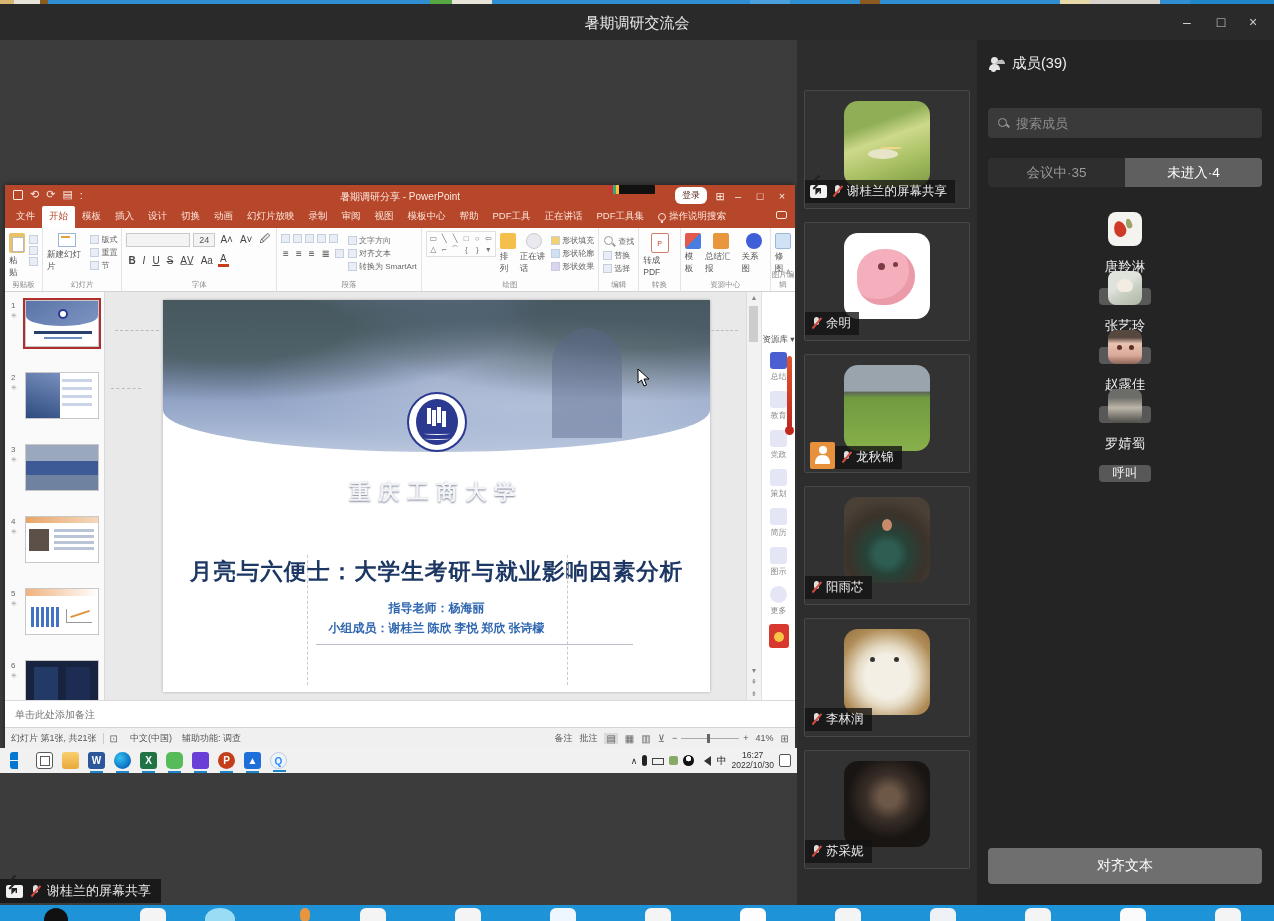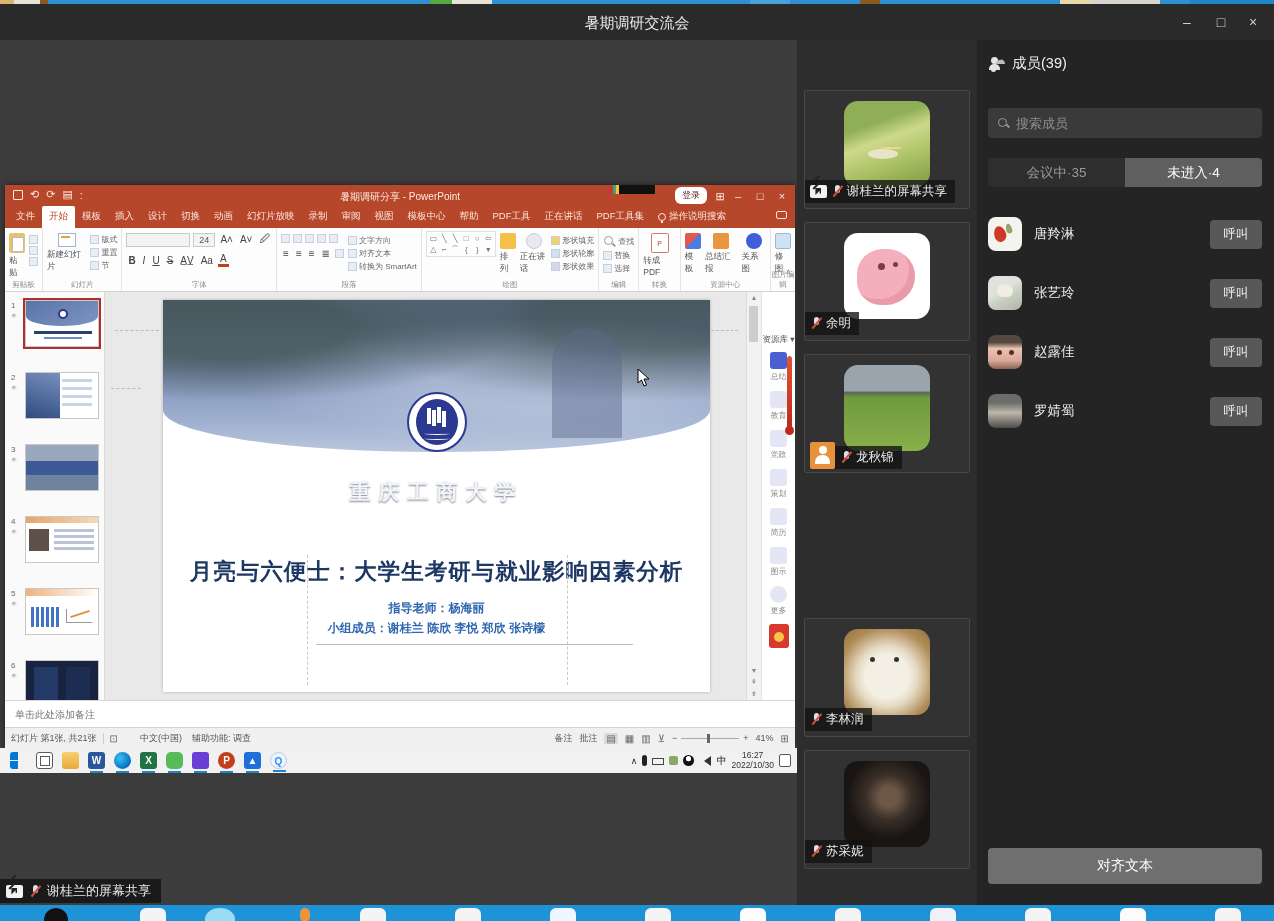--- a/index.html
+++ b/index.html
@@ -99,21 +99,21 @@
  linear-gradient(180deg,#67799c 0%,#7d90b8 45%,#9fb0cf 80%,#b9c6dd 100%);}
 #simg .arch{position:absolute;right:88px;top:28px;width:70px;height:110px;background:rgba(90,105,140,.45);border-radius:35px 35px 0 0;}
 #slogo{position:absolute;left:50%;top:92px;transform:translateX(-50%);width:60px;height:60px;background:#fff;border-radius:50%;border:2px solid #2b3990;display:flex;align-items:center;justify-content:center;z-index:3;}
 #slogo .inner{width:42px;height:46px;background:#2b3990;border-radius:50%;position:relative;}
 #slogo .bars{position:absolute;left:11px;top:9px;width:4px;height:16px;background:#fff;box-shadow:5px 2px 0 #fff,10px -1px 0 #fff,15px 3px 0 #fff;}
 #slogo .wave{position:absolute;left:8px;bottom:10px;width:26px;height:3px;border-bottom:1.5px solid #fff;border-radius:50%;}
 #slogo .wave2{position:absolute;left:8px;bottom:5px;width:26px;height:3px;border-bottom:1.5px solid #fff;border-radius:50%;}
 #suniv{position:absolute;left:0;right:0;top:178px;text-align:center;color:#f2f4f8;font-family:"Liberation Serif",serif;font-size:21px;font-weight:bold;letter-spacing:8px;text-shadow:0 1px 2px rgba(30,40,70,.6);z-index:3;}
 #stitle{position:absolute;left:0;right:0;top:256px;text-align:center;color:#1c3764;font-size:22.5px;font-weight:bold;letter-spacing:1px;}
 #sadvisor{position:absolute;left:0;right:0;top:300px;text-align:center;color:#2f66b0;font-size:12px;font-weight:bold;}
-#steam{position:absolute;left:0;right:0;top:320px;text-align:center;color:#2f66b0;font-size:12px;font-weight:bold;}
+#steam{position:absolute;left:0;right:0;top:320px;text-align:center;color:#2f66b0;font-size:12px;font-weight:bold;font-family:Liberation Serif, serif;}
 #sline{position:absolute;left:28%;top:344px;width:58%;height:1px;background:#b9bec6;}
 .vguide{position:absolute;top:255px;height:130px;width:0;border-left:1px dashed #c9c9c9;}
 #cursor{position:absolute;left:532px;top:76px;z-index:5;}
 .hguide{position:absolute;height:0;border-top:1px dashed #bbb;}
 
 #vscroll{position:absolute;right:34px;top:0;width:15px;height:100%;background:#f2f2f2;border-left:1px solid #ddd;}
 #vscroll .thumb{position:absolute;left:2px;top:14px;width:9px;height:36px;background:#cdcdcd;border:none;margin:0;}
 #vscroll .ar{position:absolute;left:0;width:100%;text-align:center;font-size:7px;color:#888;}
 #respanel{position:absolute;right:0;top:0;width:34px;height:100%;background:#fff;border-left:1px solid #e2e2e2;text-align:center;}
 #respanel .hd{font-size:8.5px;color:#555;padding:6px 0;margin-top:36px;}
@@ -191,21 +191,21 @@
 #mem-header{position:absolute;left:12px;top:14px;display:flex;align-items:center;gap:6px;font-size:14.5px;color:#efefef;}
 #speak-tip{position:absolute;right:0;top:35px;width:186px;height:38px;background:#3d3d3d;border-radius:3px 0 0 3px;display:flex;align-items:center;gap:8px;padding-left:12px;font-size:13.5px;color:#f0f0f0;box-shadow:0 2px 6px rgba(0,0,0,.4);}
 #speak-tip .div{width:1px;height:18px;background:#6a6a6a;}
 #mem-search{position:absolute;left:11px;top:68px;width:274px;height:30px;background:#3a3a3a;border-radius:4px;display:flex;align-items:center;gap:6px;padding:0 9px;}
 #mem-search input{background:transparent;border:none;outline:none;color:#ddd;font-size:13px;width:220px;font-family:inherit;}
 #mem-search input::placeholder{color:#8f8f8f;}
 #mem-tabs{position:absolute;left:11px;top:118px;width:274px;height:29px;display:flex;border-radius:4px;overflow:hidden;}
 .mtab{flex:1;display:flex;align-items:center;justify-content:center;font-size:13.5px;}
 .mtab.off{background:#2e2e2e;color:#9a9a9a;}
 .mtab.on{background:#5f5f5f;color:#fff;}
-.mrow{position:absolute;left:11px;width:274px;height:44px;display:flex;align-items:center;gap:12px;}
+.mrow{position:absolute;left:11px;width:274px;height:44px;display:flex;align-items:center;gap:12px;flex-direction:column;}
 .mava{width:34px;height:34px;border-radius:8px;flex:none;}
 .mname{font-size:13.5px;color:#ededed;flex:1;}
 .callbtn{width:52px;height:29px;background:#585858;border-radius:4px;color:#f2f2f2;font-size:12.5px;display:flex;align-items:center;justify-content:center;}
 .ma1{background:#f4f3ef;}
 .ma1::after{content:"";display:block;width:12px;height:16px;margin:9px 0 0 6px;border-radius:50% 50% 50% 50%/60% 60% 40% 40%;background:#cf3a28;transform:rotate(-15deg);box-shadow:10px -3px 0 -3px #9aa36a;}
 .ma2{background:linear-gradient(150deg,#dfe3dc 0 40%,#c9cfc4 60%,#aeb6a6 100%);}
 .ma2::after{content:"";display:block;width:16px;height:13px;margin:8px 0 0 9px;border-radius:50% 50% 40% 40%;background:#f2ece2;}
 .ma3{background:linear-gradient(180deg,#57483f 0 22%,#e8c4b4 40%,#d9a898 75%,#8c6458 100%);}
 .ma3::after{content:"";display:block;width:5px;height:5px;margin:15px 0 0 9px;border-radius:50%;background:#5f2d26;box-shadow:12px 0 0 #5f2d26;}
 .ma4{background:linear-gradient(180deg,#6c6c68 0 25%,#bdb6aa 55%,#4c4c48 100%);}
@@ -547,21 +547,21 @@
     </div>
 
     <div id="notesbar">
       <span>单击此处添加备注</span>
     </div>
 
     <div id="statusbar">
       <span>幻灯片 第1张, 共21张</span>
       <span class="sep"></span>
       <span class="viewic">⊡</span>
-      <span style="margin-left:22px;">中文(中国)</span>
+      <span style="margin-left:12px;">中文(中国)</span>
       <span style="margin-left:10px;">辅助功能: 调查</span>
       <span class="right">
         <span>备注</span>
         <span>批注</span>
         <span class="viewic on">▤</span>
         <span class="viewic">▦</span>
         <span class="viewic">▥</span>
         <span class="viewic">⊻</span>
         <span id="zoomslider">
           <span>−</span>
@@ -635,20 +635,27 @@
   </div>
   <div class="tile" style="top:314px;">
     <span class="avatar av3"></span>
     <span class="tile3-badges">
       <span class="handbadge"></span>
       <span class="nm" style="position:static;">
           <span class="micoff"></span>
           <span>龙秋锦</span>
         </span>
     </span>
+  </div>
+  <div class="tile" style="top:446px;">
+    <span class="avatar av4"></span>
+    <span class="nm">
+        <span class="micoff"></span>
+        <span>阳雨芯</span>
+      </span>
   </div>
   <div class="tile" style="top:578px;">
     <span class="avatar av5"></span>
     <span class="nm">
         <span class="micoff"></span>
         <span>李林润</span>
       </span>
   </div>
   <div class="tile" style="top:710px;">
     <span class="avatar av6"></span>

